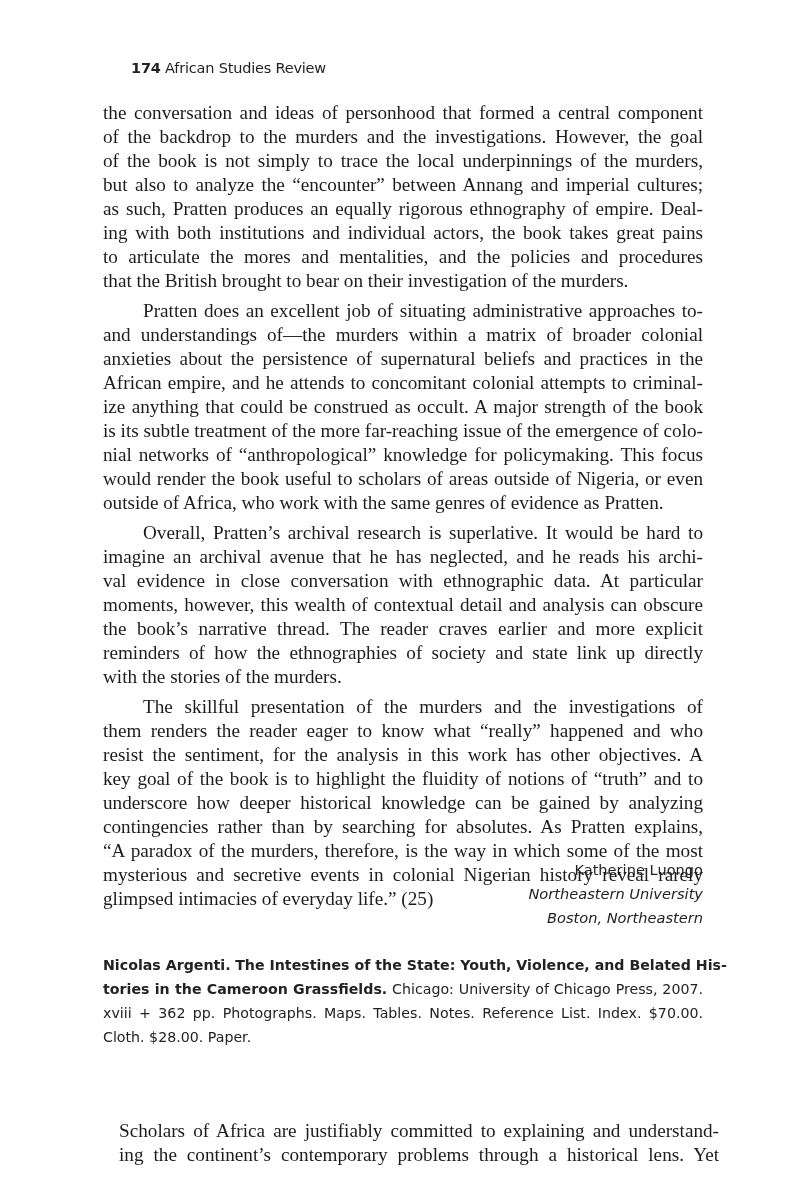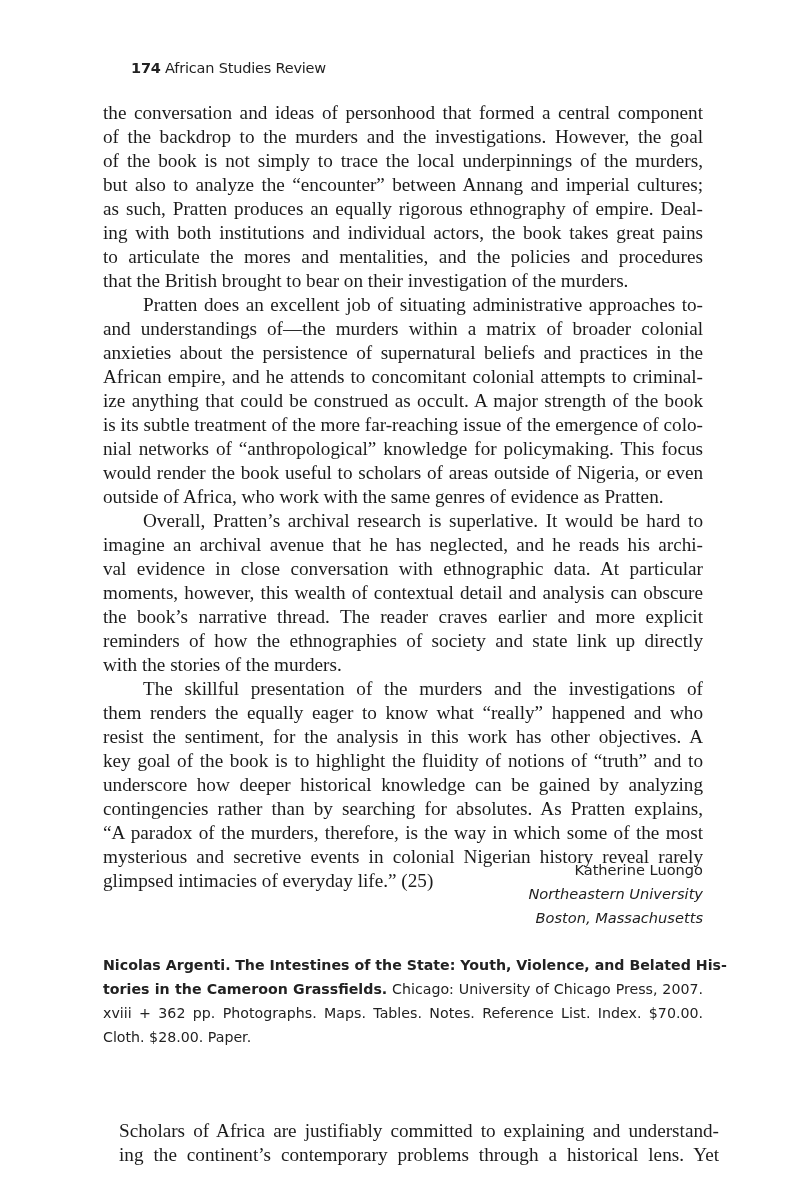--- a/index.html
+++ b/index.html
@@ -3,21 +3,21 @@
 <meta charset="utf-8">
 <style>
   html, body { margin: 0; padding: 0; background: #ffffff; }
   body { width: 801px; height: 1201px; position: relative; overflow: hidden; color: #1a1a1a; }
   .page { position: absolute; left: 103px; top: 0; width: 600px; }
   .running-head { position: absolute; top: 60px; left: 0; font-family: "DejaVu Sans", sans-serif; font-size: 14.5px; letter-spacing: -0.2px; color: #222; }
   .running-head .num { font-weight: bold; margin-left: 28px; }
   .body-block { position: absolute; left: 0; width: 600px; font-family: "Liberation Serif", serif; font-size: 19.2px; line-height: 24px; color: #1c1c1c; }
   .line { display: block; height: 24px; white-space: nowrap; text-align: justify; text-align-last: justify; }
   .line.last { text-align: right; text-align-last: left; }
-  .line.indent { padding-left: 40px; }
+  .line.indent { padding-left: 40px; margin-top: 6px; }
   .sig { position: absolute; right: 0; width: 400px; text-align: right; font-family: "DejaVu Sans", sans-serif; font-size: 14.6px; line-height: 24px; color: #222; }
   .sig .it { font-style: italic; }
   .cite { position: absolute; left: 0; width: 600px; font-family: "DejaVu Sans", sans-serif; font-size: 14.2px; line-height: 24px; color: #222; }
   .cite .line { height: 24px; }
   .cite .b { font-weight: bold; }
   .cite .bi { font-weight: bold; }
 </style>
 </head>
 <body>
 
@@ -51,34 +51,34 @@
 
     <span class="line indent">Overall, Pratten’s archival research is superlative. It would be hard to</span>
     <span class="line">imagine an archival avenue that he has neglected, and he reads his archi-</span>
     <span class="line">val evidence in close conversation with ethnographic data. At particular</span>
     <span class="line">moments, however, this wealth of contextual detail and analysis can obscure</span>
     <span class="line">the book’s narrative thread. The reader craves earlier and more explicit</span>
     <span class="line">reminders of how the ethnographies of society and state link up directly</span>
     <span class="line last">with the stories of the murders.</span>
 
     <span class="line indent">The skillful presentation of the murders and the investigations of</span>
-    <span class="line">them renders the equally eager to know what “really” happened and who</span>
+    <span class="line">them renders the reader eager to know what “really” happened and who</span>
     <span class="line">resist the sentiment, for the analysis in this work has other objectives. A</span>
     <span class="line">key goal of the book is to highlight the fluidity of notions of “truth” and to</span>
     <span class="line">underscore how deeper historical knowledge can be gained by analyzing</span>
     <span class="line">contingencies rather than by searching for absolutes. As Pratten explains,</span>
     <span class="line">“A paradox of the murders, therefore, is the way in which some of the most</span>
     <span class="line">mysterious and secretive events in colonial Nigerian history reveal rarely</span>
     <span class="line last">glimpsed intimacies of everyday life.” (25)</span>
   </div>
 
   <div class="sig" style="top:858px;">
     <div>Katherine Luongo</div>
     <div class="it">Northeastern University</div>
-    <div class="it">Boston, Massachusetts</div>
+    <div class="it">Boston, Northeastern</div>
   </div>
 
   <div class="cite" style="top:953px;">
     <span class="line"><span class="b">Nicolas Argenti.</span> <span class="bi">The Intestines of the State: Youth, Violence, and Belated His-</span></span>
     <span class="line"><span class="bi">tories in the Cameroon Grassfields.</span> <span>Chicago: University of Chicago Press, 2007.</span></span>
     <span class="line">xviii + 362 pp. Photographs. Maps. Tables. Notes. Reference List. Index. $70.00.</span>
     <span class="line last">Cloth. $28.00. Paper.</span>
   </div>
 
   <div class="body-block" style="top:1119px;margin-left:16px;">

